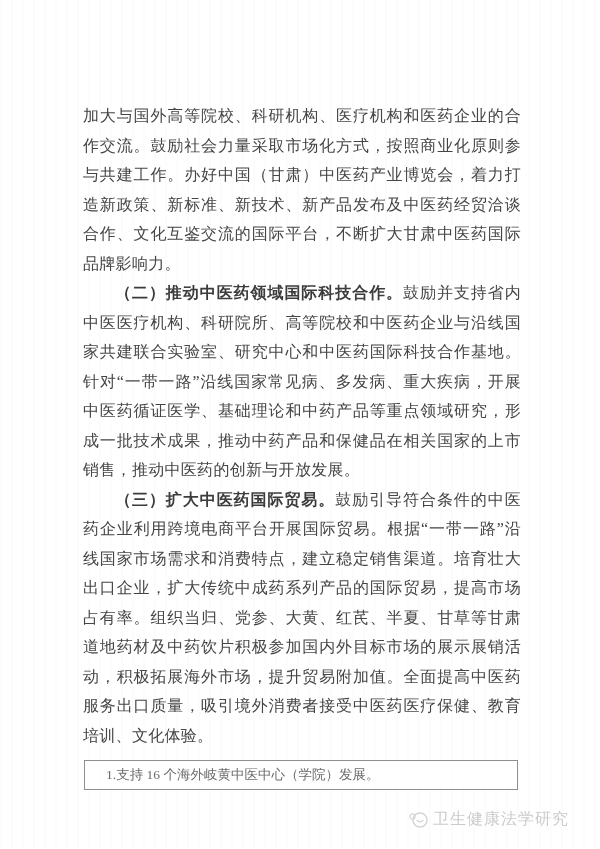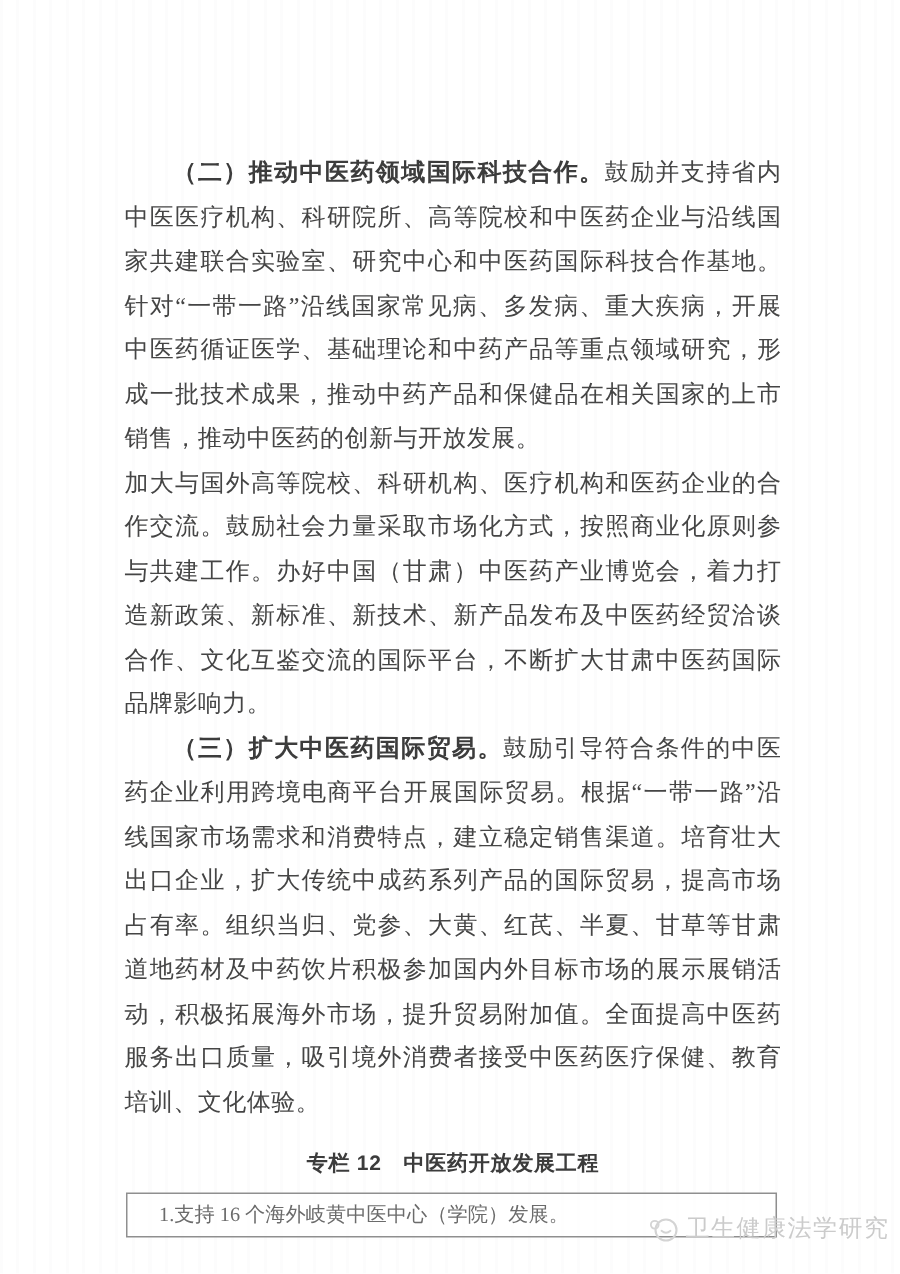--- a/index.html
+++ b/index.html
@@ -49,46 +49,45 @@
     border: 1px solid #8f8f8f;
     padding: 4px 20px 5px 21px;
     font-size: 13.5px;
     line-height: 19px;
     color: #6b6b6b;
     background: rgba(255,255,255,0.6);
   }
   .watermark {
     position: absolute;
     top: 809px;
-    right: 7px;
+    right: 31px;
     display: flex;
     align-items: center;
     gap: 5px;
     color: #cbcbcb;
     font-size: 16px;
     letter-spacing: 1px;
     font-family: "Liberation Sans", sans-serif;
     user-select: none;
   }
   .wm-icon { display: inline-flex; align-items: center; }
 </style>
 </head>
 <body>
 
 <div class="page">
 
   <div class="content">
 
+    <p class="para"><span class="lead"></span><span>加大与国外高等院校、科研机构、医疗机构和医药企业的合作交流。鼓励社会力量采取市场化方式，按照商业化原则参与共建工作。办好中国（甘肃）中医药产业博览会，着力打造新政策、新标准、新技术、新产品发布及中医药经贸洽谈合作、文化互鉴交流的国际平台，不断扩大甘肃中医药国际品牌影响力。</span></p>
+
     <p class="para indented"><span class="lead">（二）推动中医药领域国际科技合作。</span><span>鼓励并支持省内中医医疗机构、科研院所、高等院校和中医药企业与沿线国家共建联合实验室、研究中心和中医药国际科技合作基地。针对“一带一路”沿线国家常见病、多发病、重大疾病，开展中医药循证医学、基础理论和中药产品等重点领域研究，形成一批技术成果，推动中药产品和保健品在相关国家的上市销售，推动中医药的创新与开放发展。</span></p>
-
-    <p class="para"><span class="lead"></span><span>加大与国外高等院校、科研机构、医疗机构和医药企业的合作交流。鼓励社会力量采取市场化方式，按照商业化原则参与共建工作。办好中国（甘肃）中医药产业博览会，着力打造新政策、新标准、新技术、新产品发布及中医药经贸洽谈合作、文化互鉴交流的国际平台，不断扩大甘肃中医药国际品牌影响力。</span></p>
 
     <p class="para indented"><span class="lead">（三）扩大中医药国际贸易。</span><span>鼓励引导符合条件的中医药企业利用跨境电商平台开展国际贸易。根据“一带一路”沿线国家市场需求和消费特点，建立稳定销售渠道。培育壮大出口企业，扩大传统中成药系列产品的国际贸易，提高市场占有率。组织当归、党参、大黄、红芪、半夏、甘草等甘肃道地药材及中药饮片积极参加国内外目标市场的展示展销活动，积极拓展海外市场，提升贸易附加值。全面提高中医药服务出口质量，吸引境外消费者接受中医药医疗保健、教育培训、文化体验。</span></p>
 
-    <div class="column-heading">专栏 12　中医药开放发展工程</div>
 
     <div class="column-box">
       <div class="box-item">1.支持 16 个海外岐黄中医中心（学院）发展。</div>
     </div>
 
   </div>
 
   <div class="watermark">
     <span class="wm-icon">
       <svg width="20" height="19" viewBox="0 0 20 19" aria-hidden="true">

